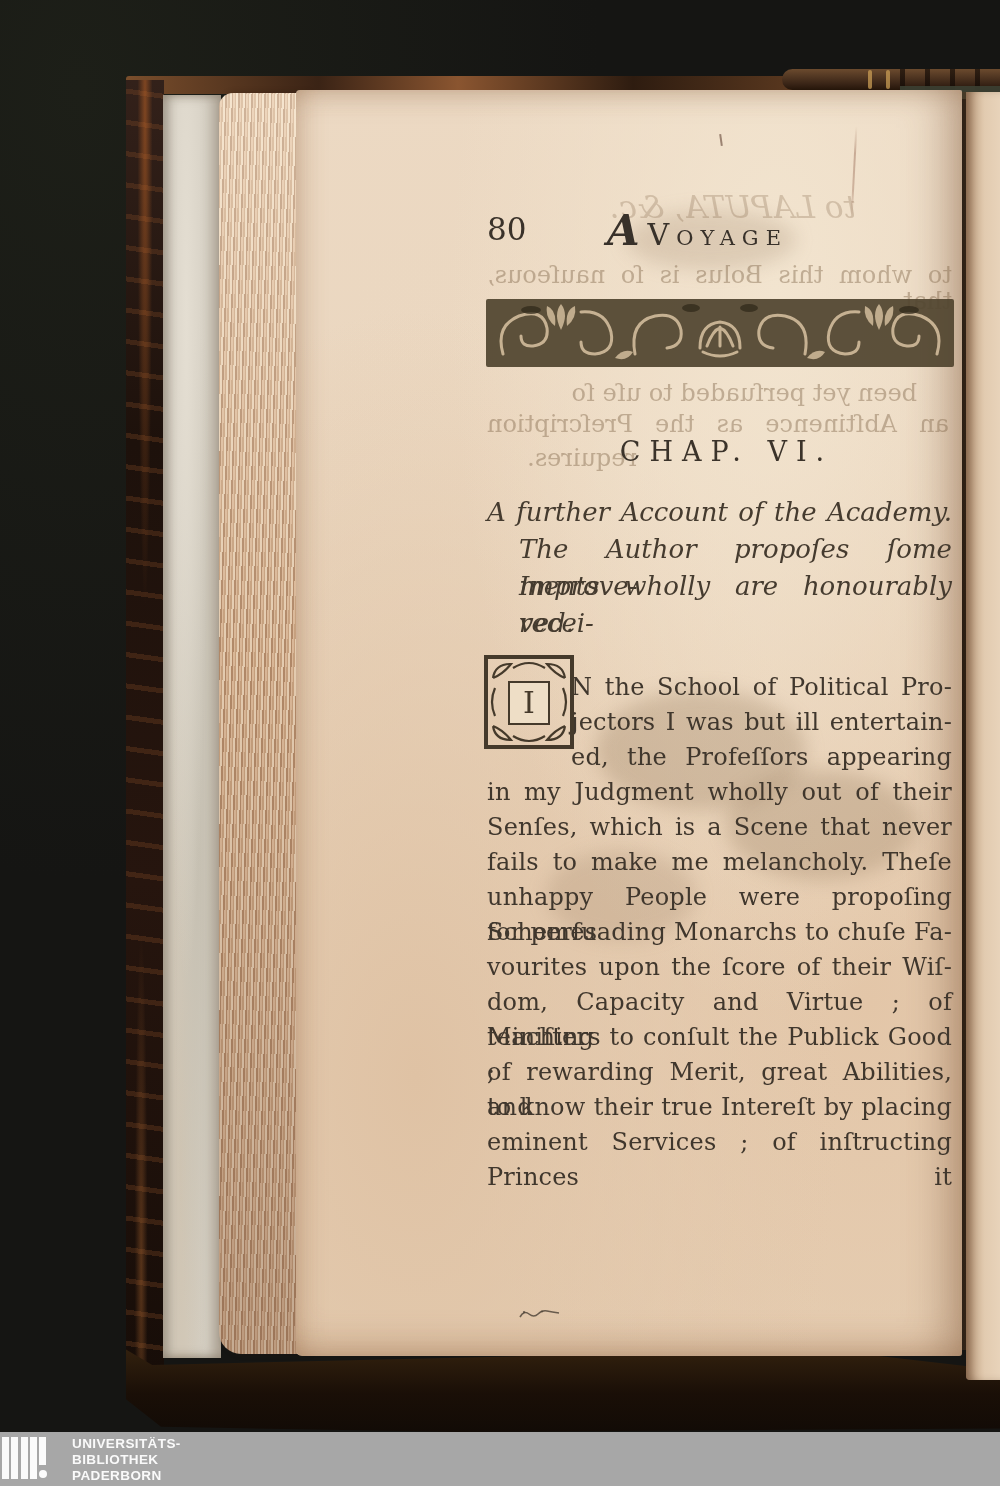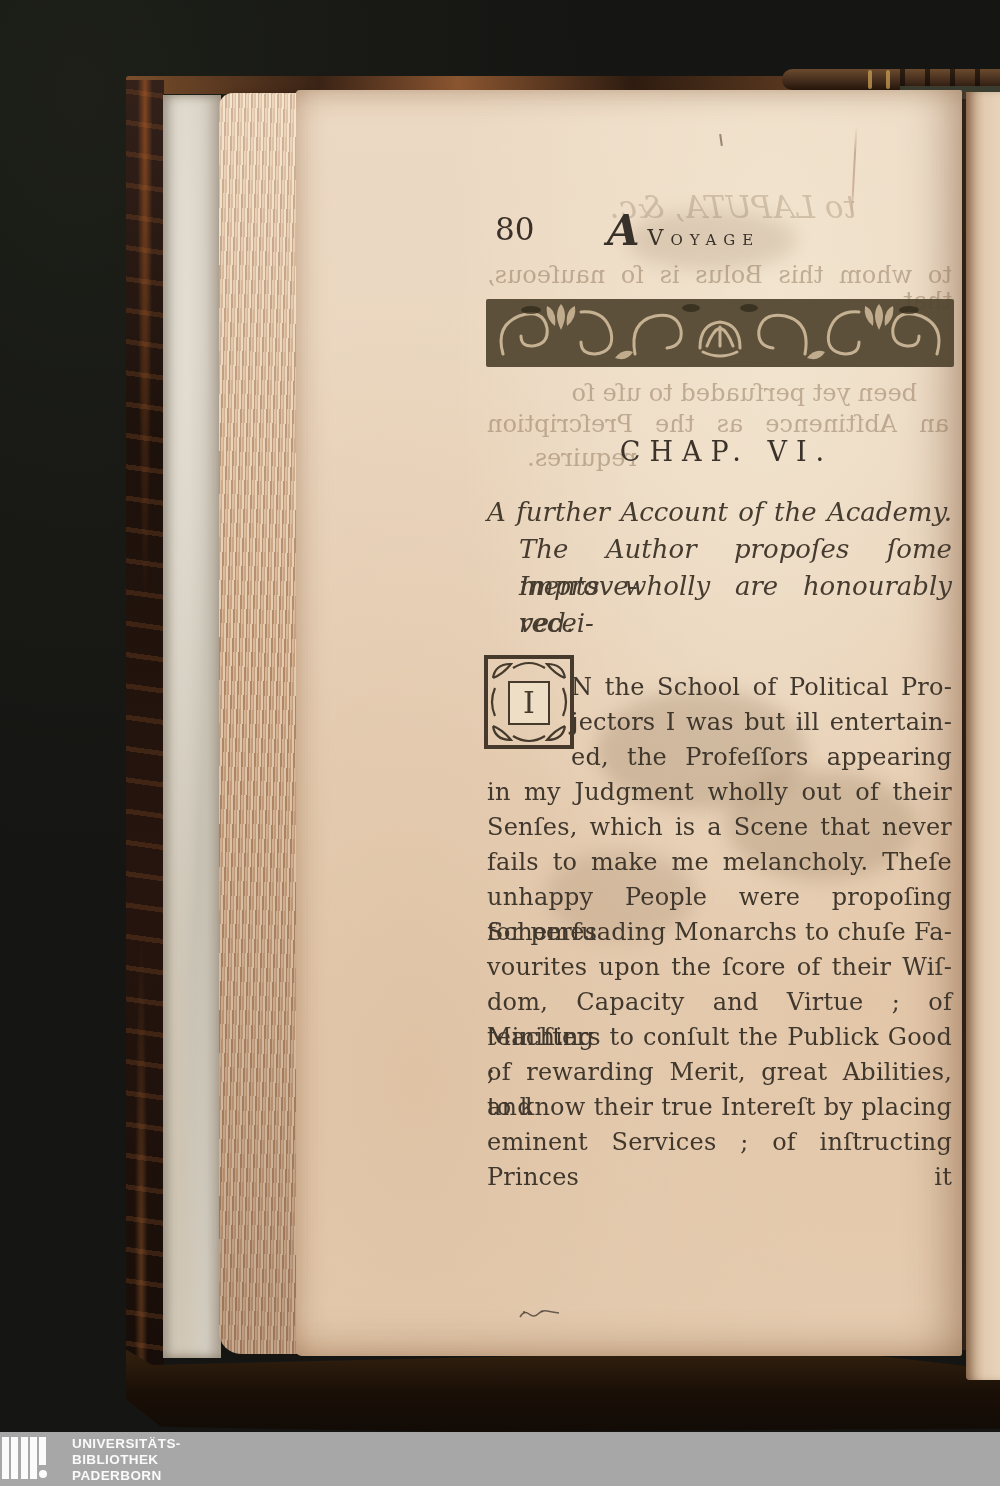--- a/index.html
+++ b/index.html
@@ -83,24 +83,24 @@
     background:linear-gradient(90deg,transparent,rgba(88,54,28,.5));
   }
   .facing{
     position:absolute;left:966px;top:92px;width:34px;height:1288px;
     background:linear-gradient(90deg,#c4a383,#e2cbb0 55%,#e8d3ba);
     box-shadow:inset 9px 0 10px -4px rgba(70,40,20,.5);
     border-radius:0 0 0 4px;
   }
   
   .header-row{position:absolute;left:191px;top:116px;width:465px;height:46px;}
-  .pageno{position:absolute;left:8px;top:5px;font-size:31px;color:#3a322a;}
+  .pageno{position:absolute;left:0;top:5px;font-size:31px;color:#3a322a;}
   .running{position:absolute;left:120px;top:0;white-space:nowrap;color:#38312a;}
   .running .swash{font-style:italic;font-size:42px;padding-right:8px;font-weight:bold;}
-  .running .rtitle{font-variant:small-caps;font-size:22px;letter-spacing:7px;text-align:center;}
+  .running .rtitle{font-variant:small-caps;font-size:30px;letter-spacing:7px;text-align:center;}
   .ghost{
     position:absolute;transform:scaleX(-1);color:rgba(125,98,70,.42);
     font-size:24px;line-height:26px;white-space:nowrap;
   }
   .ghost.just{white-space:normal;text-align:justify;text-align-last:justify;}
   .ghost-header{top:104px;left:240px;width:320px;font-style:italic;font-size:31px;color:rgba(130,102,72,.28);}
   .g1{top:172px;left:191px;width:465px;}
   .g2{top:290px;left:191px;width:430px;}
   .g3{top:321px;left:191px;width:462px;}
   .g4{top:355px;left:191px;width:150px;}

